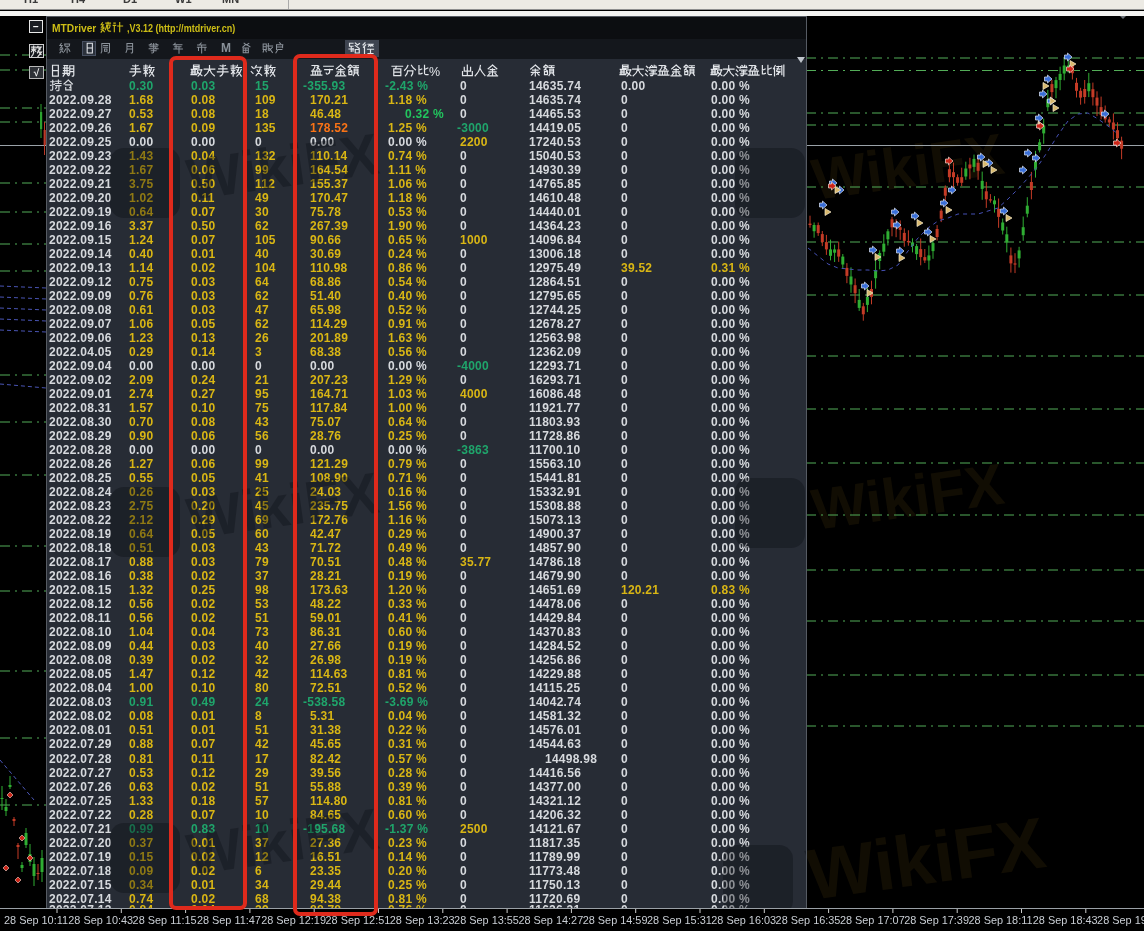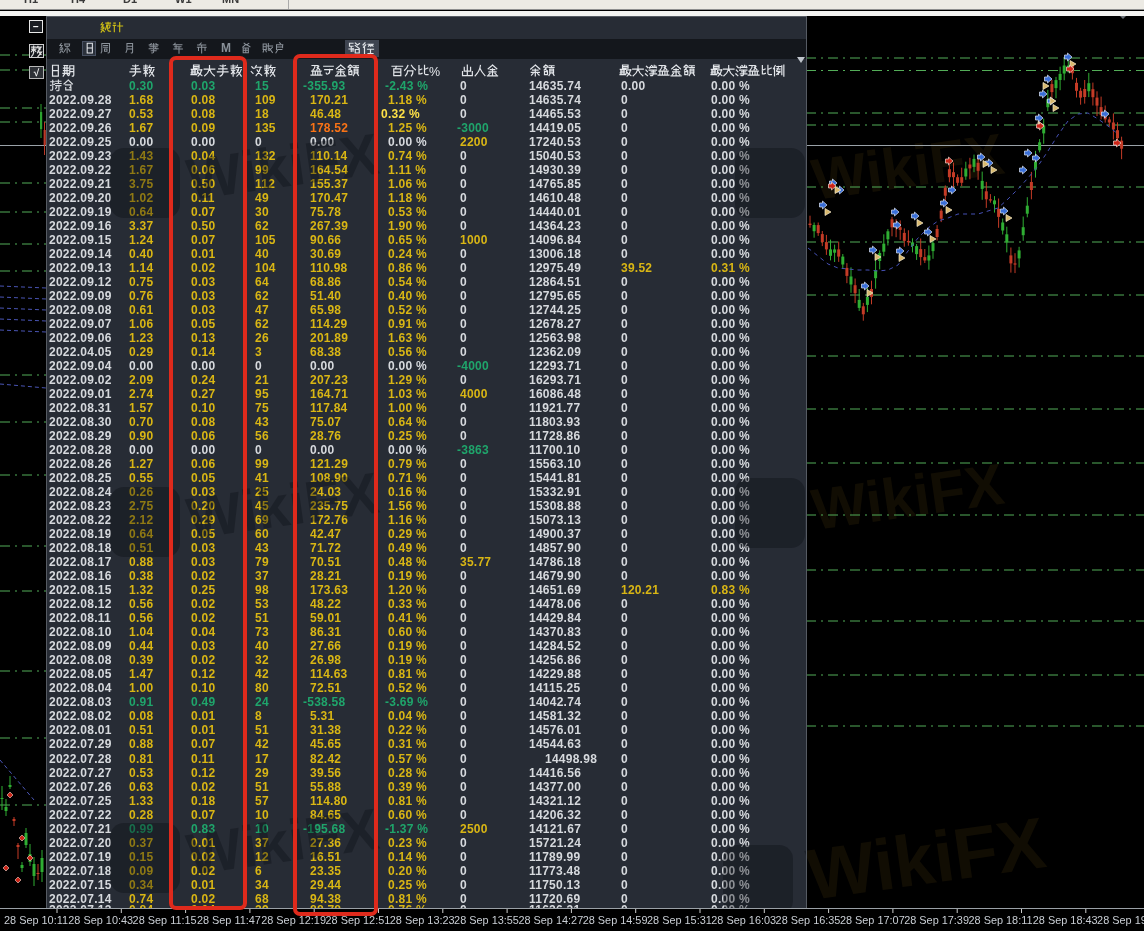--- a/index.html
+++ b/index.html
@@ -340,20 +340,24 @@
         <path d="M1113.5,141 h3 v-2 l4.5,4 l-4.5,4 v-2 h-3 z" fill="#cc2518" stroke="#f3d8d0" stroke-width="0.7"></path>
         <path d="M1066.5,67 h3 v-2 l4.5,4 l-4.5,4 v-2 h-3 z" fill="#cc2518" stroke="#f3d8d0" stroke-width="0.7"></path>
         <path d="M1036.5,124 h3 v-2 l4.5,4 l-4.5,4 v-2 h-3 z" fill="#cc2518" stroke="#f3d8d0" stroke-width="0.7"></path>
         <path d="M10,792 l3,3 l-3,3 l-3,-3 z" fill="#cc2518" stroke="#f3d8d0" stroke-width="0.6"></path>
         <path d="M22,835 l3,3 l-3,3 l-3,-3 z" fill="#cc2518" stroke="#f3d8d0" stroke-width="0.6"></path>
         <path d="M6,865 l3,3 l-3,3 l-3,-3 z" fill="#cc2518" stroke="#f3d8d0" stroke-width="0.6"></path>
         <path d="M18,877 l3,3 l-3,3 l-3,-3 z" fill="#cc2518" stroke="#f3d8d0" stroke-width="0.6"></path>
         <path d="M30,855 l3,3 l-3,3 l-3,-3 z" fill="#cc2518" stroke="#f3d8d0" stroke-width="0.6"></path>
       </svg></div>
 <div id="panel">
+  <div id="title">
+        <b style="transform:scaleX(.93)">MTDriver</b>
+        <b style="left:80px;transform:scaleX(.82)">,V3.12 (http://mtdriver.cn)</b>
+      </div>
   <div id="menu">
     <div class="mbox" style="left:35px;top:2px;width:14px;height:15px"></div>
     <div class="pbox" style="left:298px;top:1px;width:34px;height:17px"></div>
     <b style="left:174px;color:#8a9199">M</b>
   </div>
   <div id="tbl">
         <div class="r" style="top:61.5px">
           <s style="left:82px;color:#1fa56b">0.30</s>
           <s style="left:144px;color:#1fa56b">0.03</s>
           <s style="left:208px;color:#1fa56b">15</s>
@@ -375,21 +379,21 @@
           <s style="left:482px;color:#d6d9dd">14635.74</s>
           <s style="left:574px;color:#d6d9dd">0</s>
           <s style="left:664px;color:#d6d9dd">0.00 %</s>
         </div>
 <div class="r" style="top:89.5px">
           <s style="left:2px;color:#d6d9dd">2022.09.27</s>
           <s style="left:82px;color:#d9b614">0.53</s>
           <s style="left:144px;color:#d9b614">0.08</s>
           <s style="left:208px;color:#d9b614">18</s>
           <s style="left:263px;color:#d9b614">46.48</s>
-          <s style="left:334px;color:#fde047">0.32 %</s>
+          <s style="left:358px;color:#22c55e">0.32 %</s>
           <s style="left:413px;color:#d6d9dd">0</s>
           <s style="left:482px;color:#d6d9dd">14465.53</s>
           <s style="left:574px;color:#d6d9dd">0</s>
           <s style="left:664px;color:#d6d9dd">0.00 %</s>
         </div>
 <div class="r" style="top:103.6px">
           <s style="left:2px;color:#d6d9dd">2022.09.26</s>
           <s style="left:82px;color:#d9b614">1.67</s>
           <s style="left:144px;color:#d9b614">0.09</s>
           <s style="left:208px;color:#d9b614">135</s>
@@ -1001,21 +1005,21 @@
           <s style="left:664px;color:#d6d9dd">0.00 %</s>
         </div>
 <div class="r" style="top:818.6px">
           <s style="left:2px;color:#d6d9dd">2022.07.20</s>
           <s style="left:82px;color:#d9b614">0.37</s>
           <s style="left:144px;color:#d9b614">0.01</s>
           <s style="left:208px;color:#d9b614">37</s>
           <s style="left:263px;color:#d9b614">27.36</s>
           <s style="left:341px;color:#d9b614">0.23 %</s>
           <s style="left:413px;color:#d6d9dd">0</s>
-          <s style="left:482px;color:#d6d9dd">15721.24</s>
+          <s style="left:482px;color:#d6d9dd">11817.35</s>
           <s style="left:574px;color:#d6d9dd">0</s>
           <s style="left:664px;color:#d6d9dd">0.00 %</s>
         </div>
 <div class="r" style="top:832.6px">
           <s style="left:2px;color:#d6d9dd">2022.07.19</s>
           <s style="left:82px;color:#d9b614">0.15</s>
           <s style="left:144px;color:#d9b614">0.02</s>
           <s style="left:208px;color:#d9b614">12</s>
           <s style="left:263px;color:#d9b614">16.51</s>
           <s style="left:341px;color:#d9b614">0.14 %</s>

